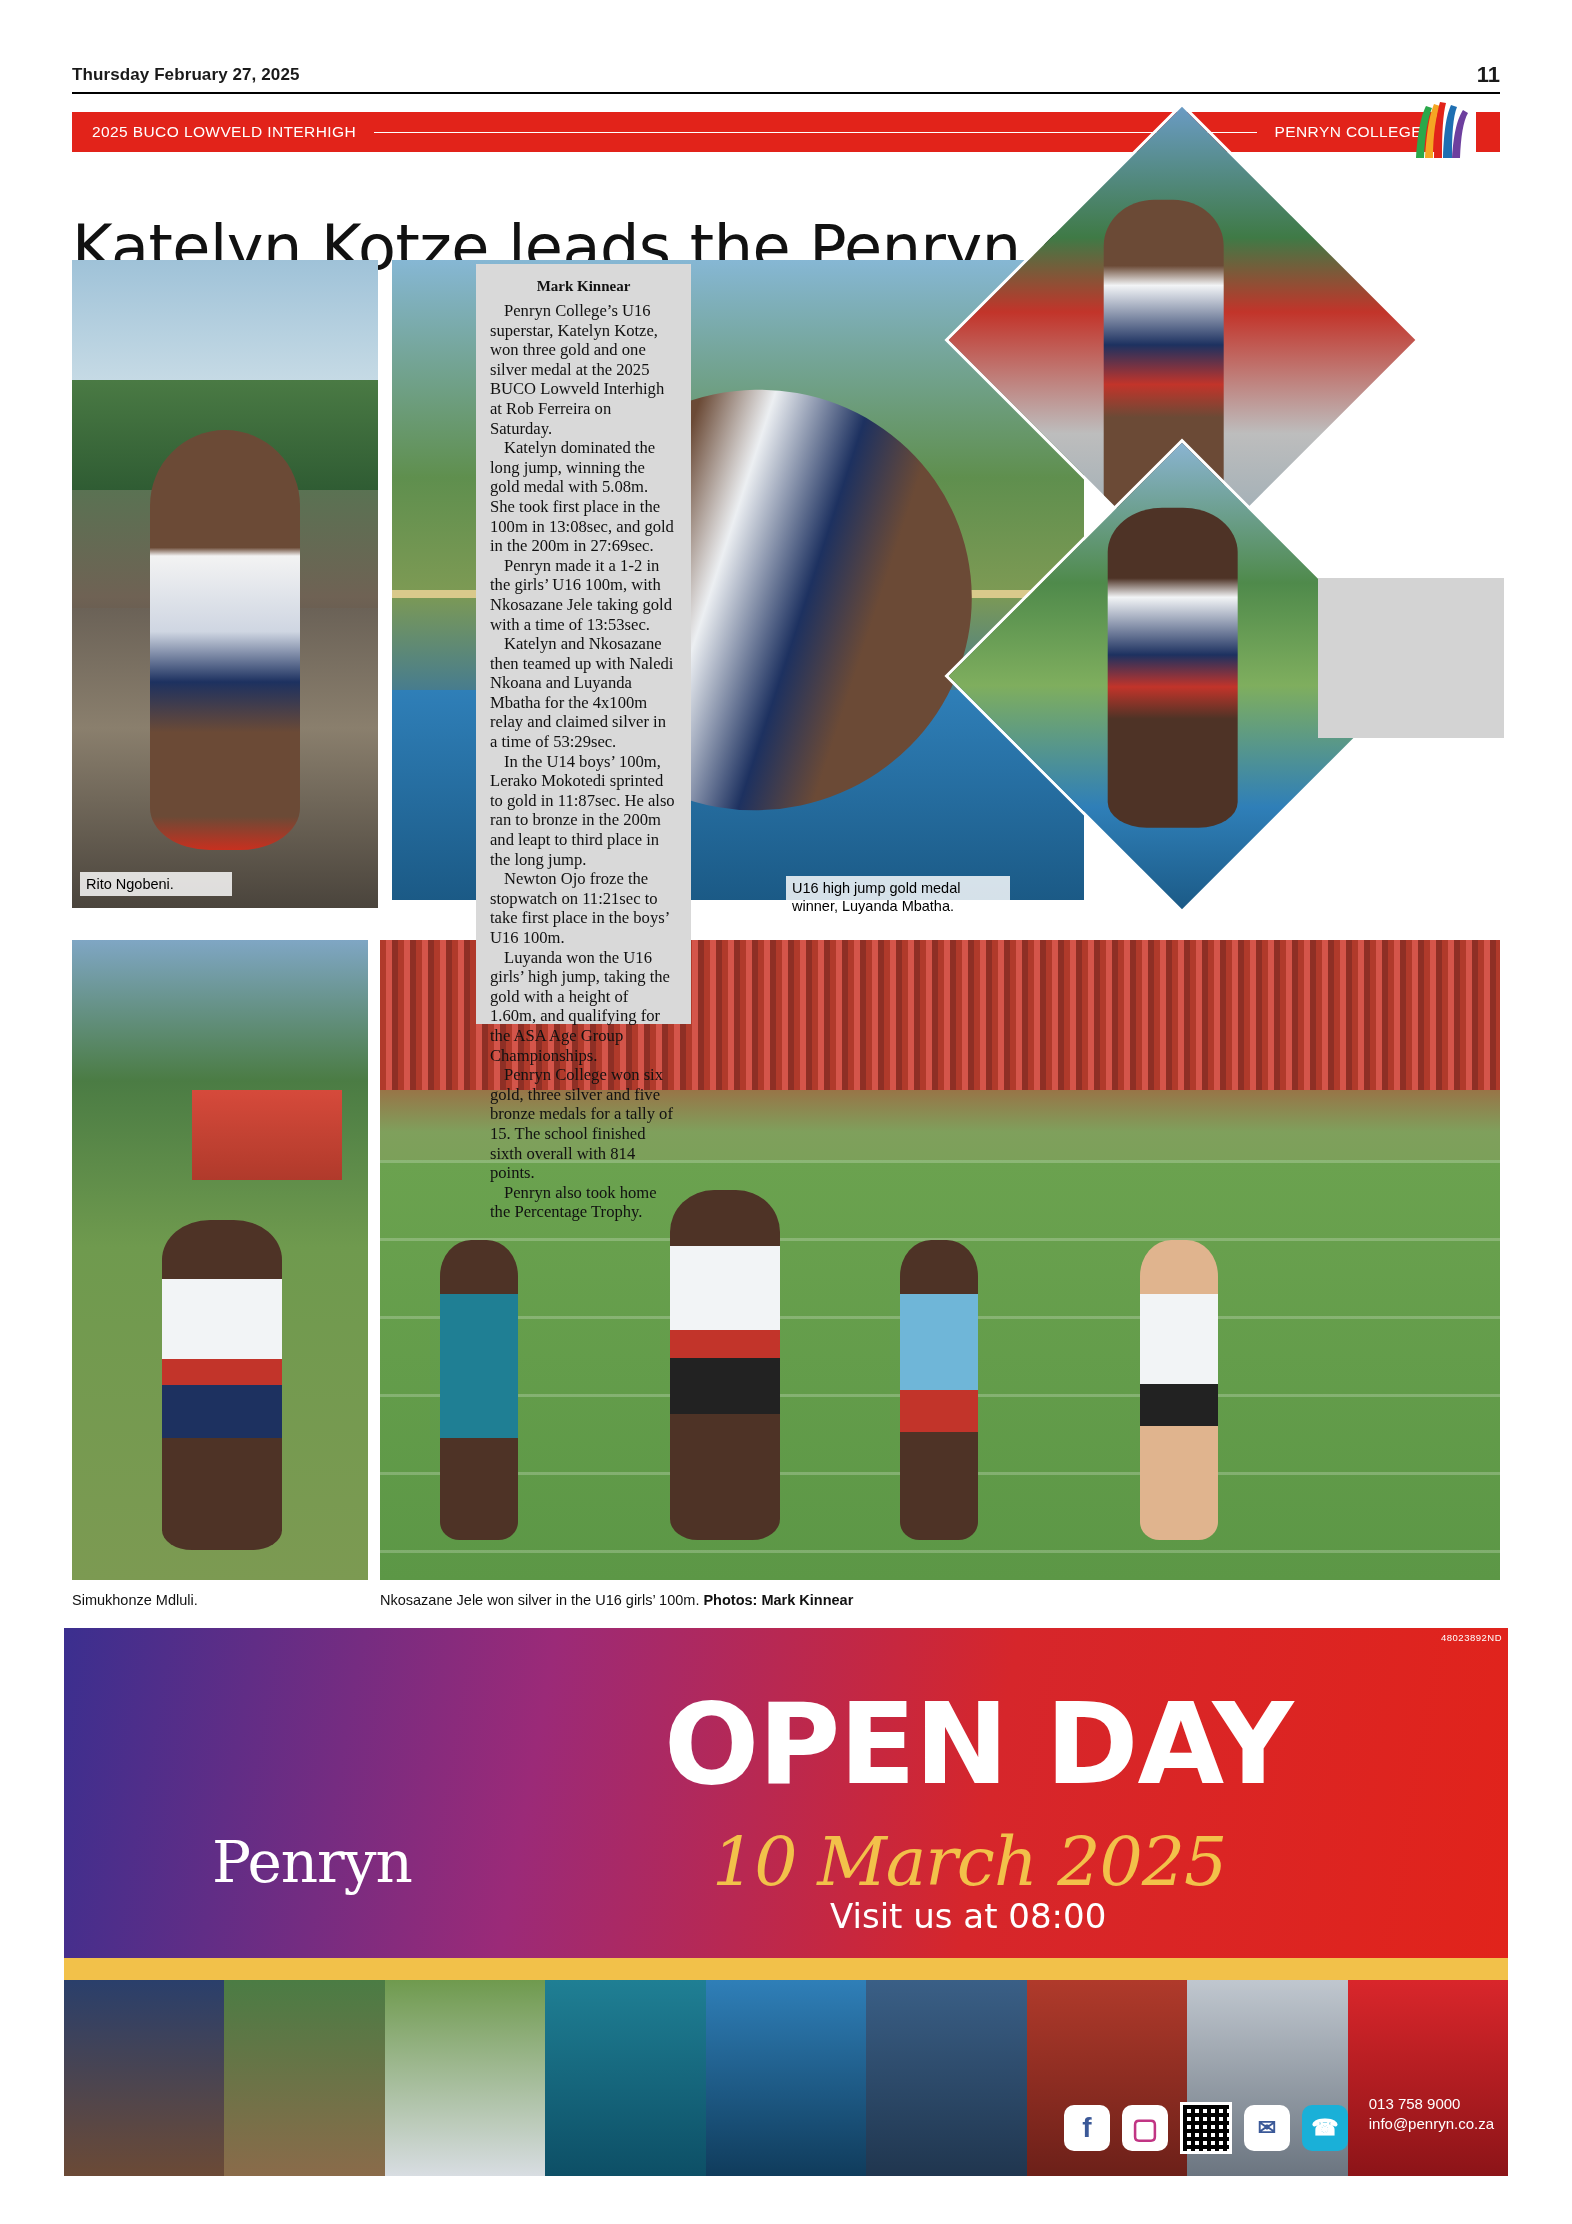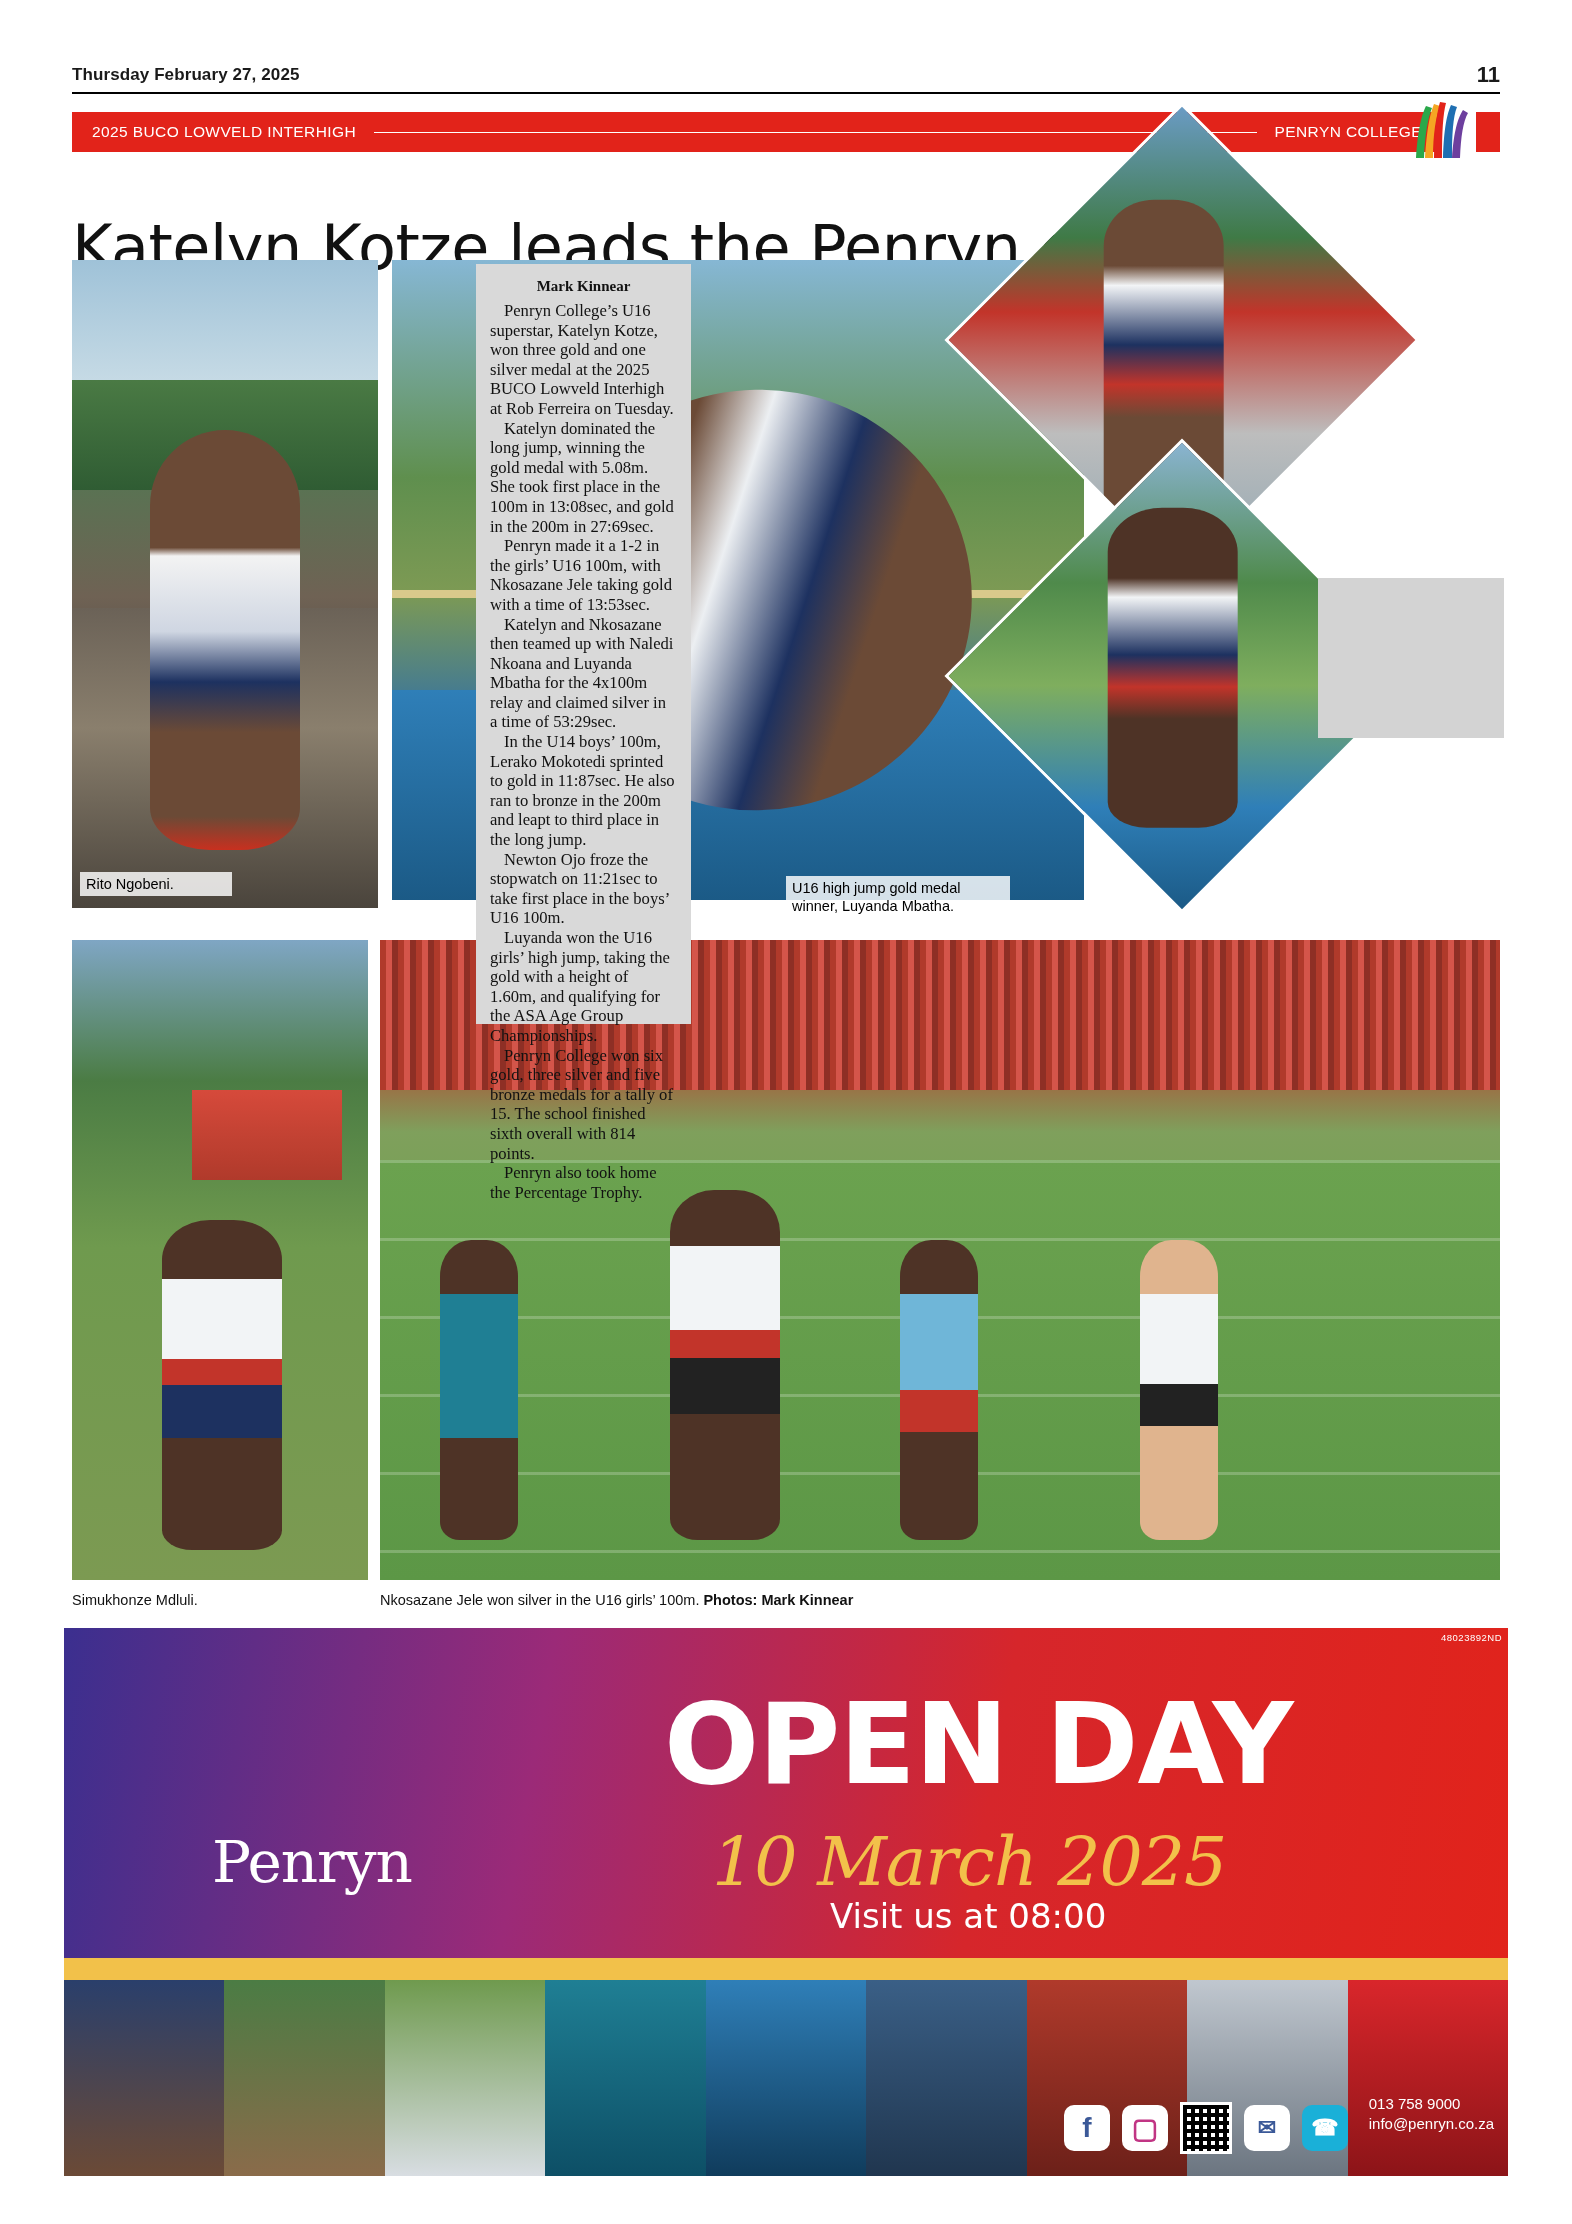--- a/index.html
+++ b/index.html
@@ -472,21 +472,21 @@
   </div>
   <div class="diamond" id="photo-lerako">
     <div class="inner">
       <div class="runner"></div>
     </div>
   </div>
 
   <div class="storycol">
     <div class="byline">Mark Kinnear</div>
     <div class="body-text">
-      <p>Penryn College’s U16 superstar, Katelyn Kotze, won three gold and one silver medal at the 2025 BUCO Lowveld Interhigh at Rob Ferreira on Tuesday.</p>
+      <p>Penryn College’s U16 superstar, Katelyn Kotze, won three gold and one silver medal at the 2025 BUCO Lowveld Interhigh at Rob Ferreira on Saturday.</p>
       <p>Katelyn dominated the long jump, winning the gold medal with 5.08m. She took first place in the 100m in 13:08sec, and gold in the 200m in 27:69sec.</p>
       <p>Penryn made it a 1-2 in the girls’ U16 100m, with Nkosazane Jele taking gold with a time of 13:53sec.</p>
       <p>Katelyn and Nkosazane then teamed up with Naledi Nkoana and Luyanda Mbatha for the 4x100m relay and claimed silver in a time of 53:29sec.</p>
       <p>In the U14 boys’ 100m, Lerako Mokotedi sprinted to gold in 11:87sec. He also ran to bronze in the 200m and leapt to third place in the long jump.</p>
       <p>Newton Ojo froze the stopwatch on 11:21sec to take first place in the boys’ U16 100m.</p>
       <p>Luyanda won the U16 girls’ high jump, taking the gold with a height of 1.60m, and qualifying for the ASA Age Group Championships.</p>
       <p>Penryn College won six gold, three silver and five bronze medals for a tally of 15. The school finished sixth overall with 814 points.</p>
       <p>Penryn also took home the Percentage Trophy.</p>
     </div>
   </div>

